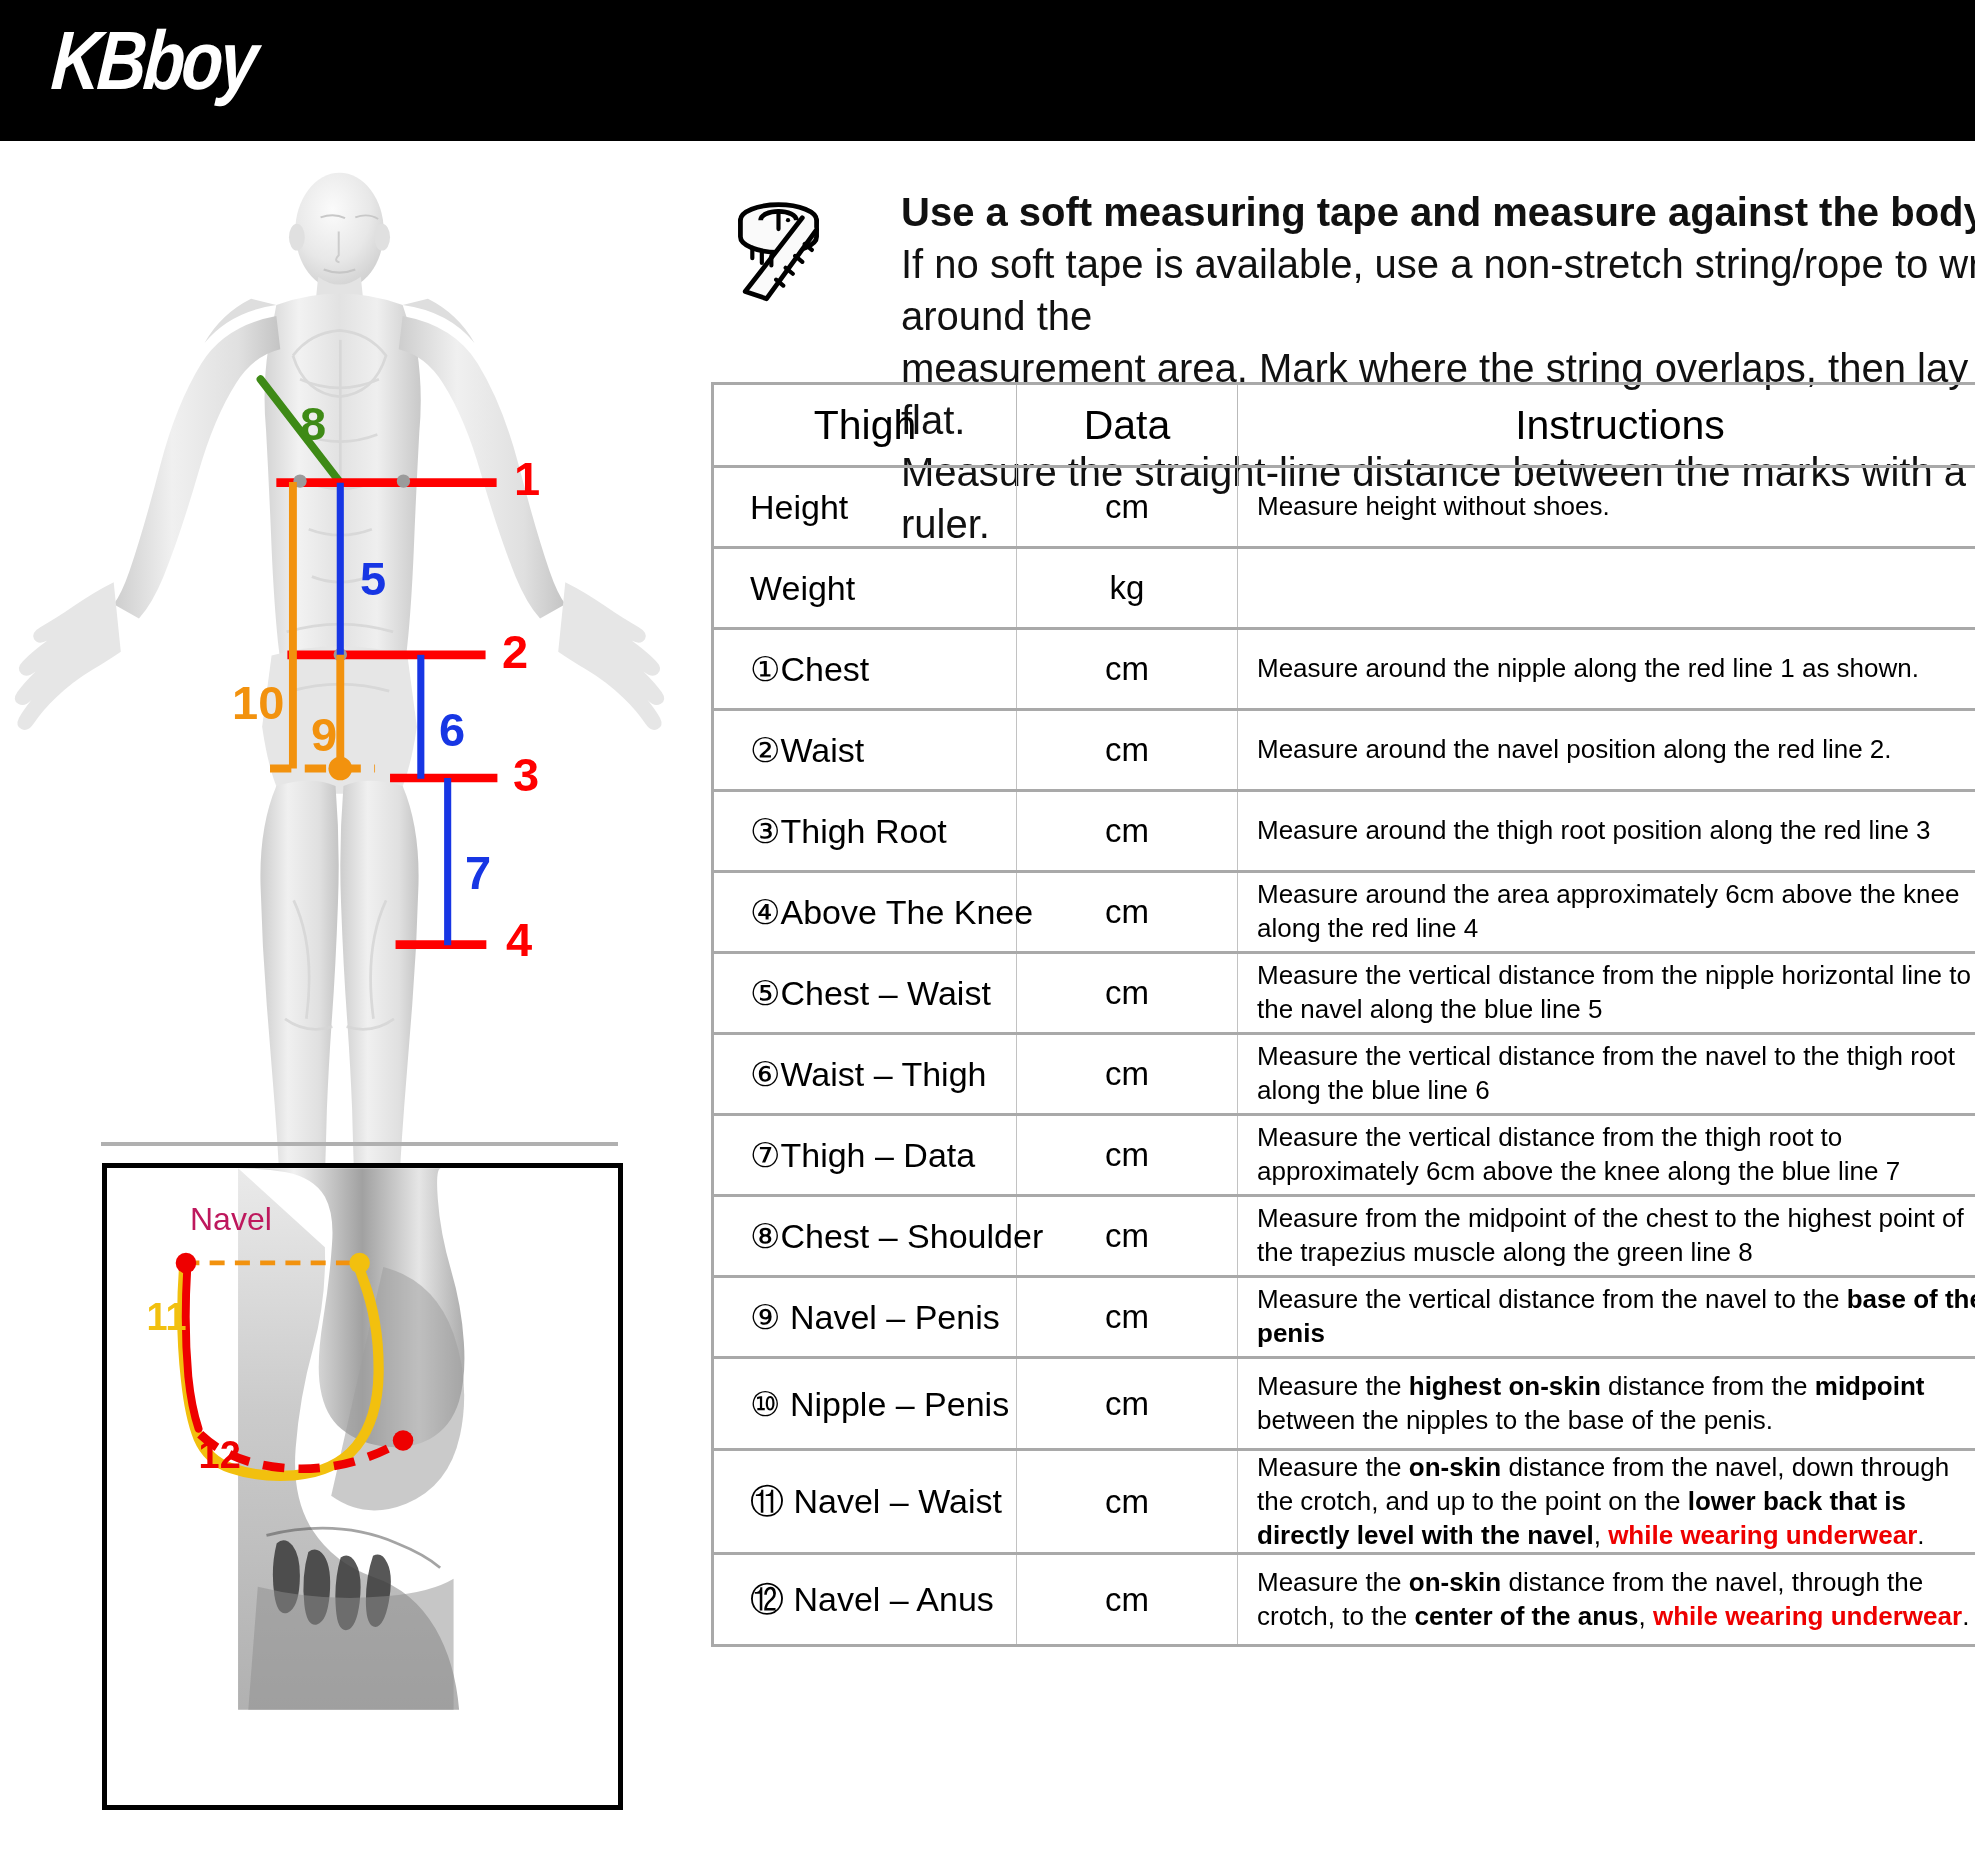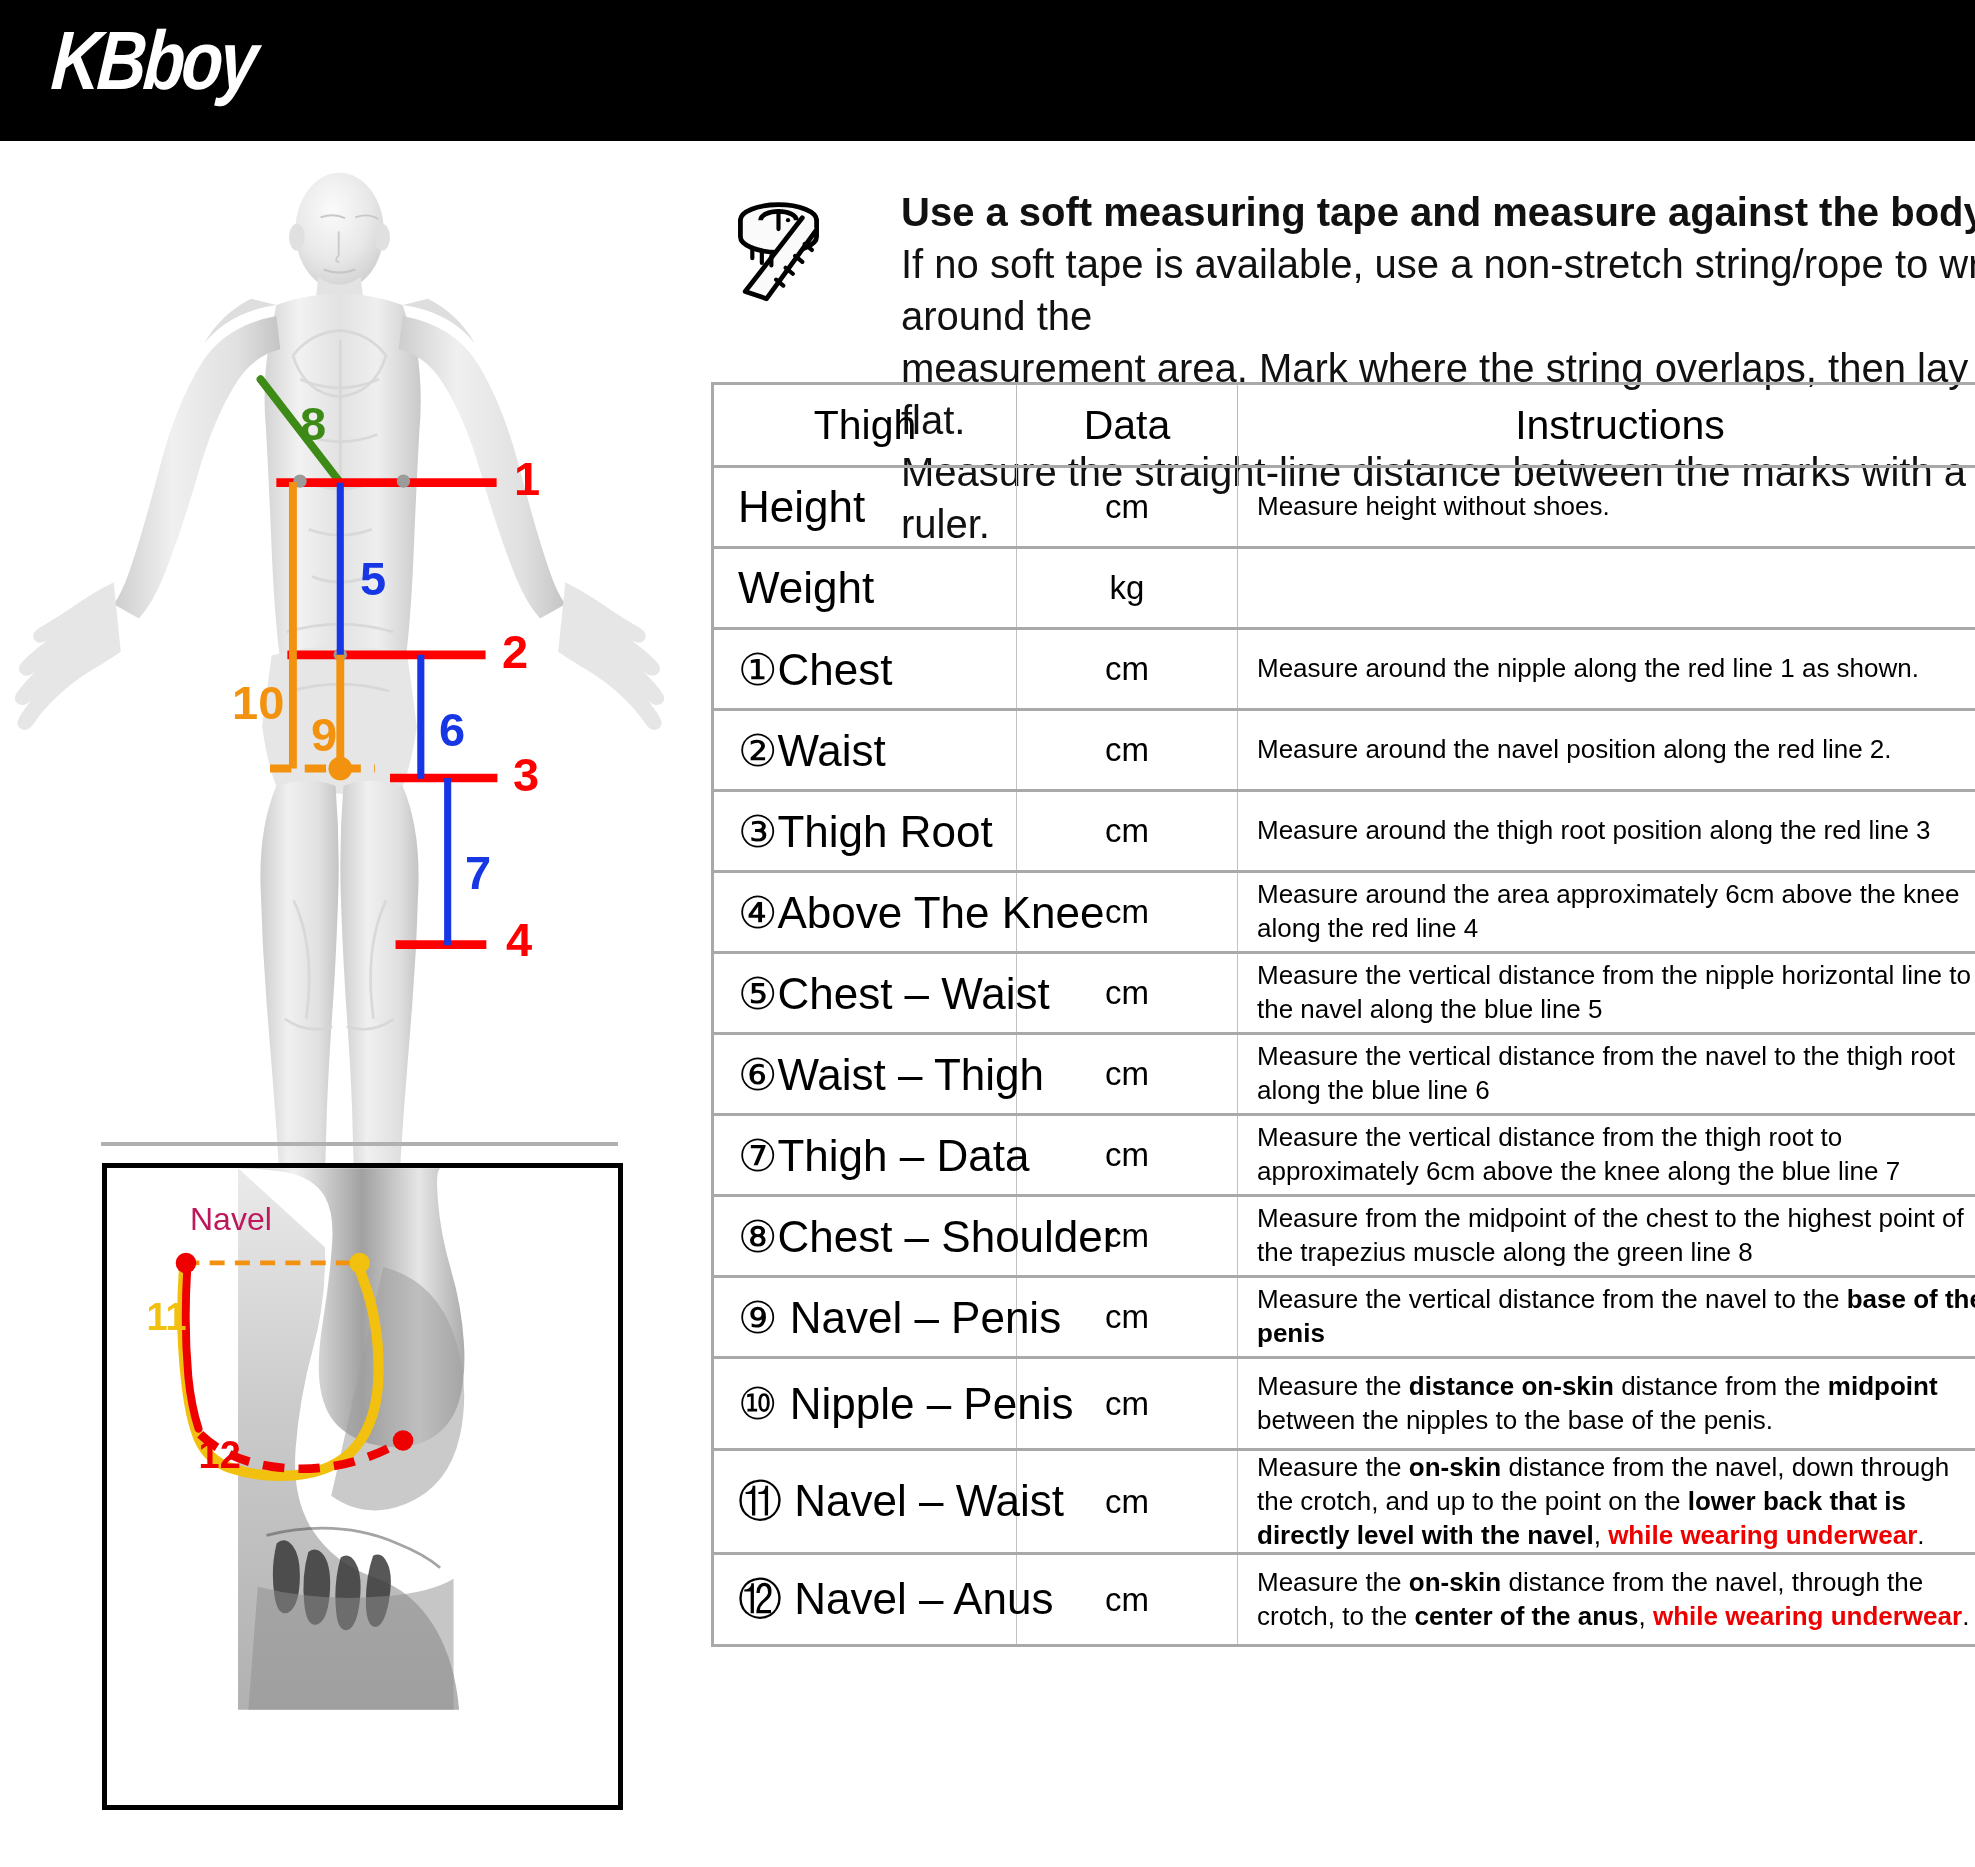--- a/index.html
+++ b/index.html
@@ -82,21 +82,21 @@
     border: 1.6px solid #b9b9b9;
     vertical-align: middle;
     padding: 0 10.3px;
   }
   table.meas thead th {
     height: 83px; font-size: 41px; font-weight: 400; text-align: center;
     border-bottom: 3.6px solid #a9a9a9;
   }
   table.meas tbody tr { }
   table.meas td.size {
-    font-size: 44px; font-weight: 400; text-align: left; padding-left: 24px;
+    font-size: 34px; font-weight: 400; text-align: left; padding-left: 36px;
     white-space: nowrap;
   }
   table.meas td.data {
     font-size: 33px; font-weight: 400; text-align: center;
   }
   table.meas td.inst {
     font-size: 26px; font-weight: 400; line-height: 1.30; text-align: left;
     padding-left: 19px; padding-right: 16px;
   }
   table.meas tbody tr { border-bottom: 3.6px solid #a9a9a9; }
@@ -396,21 +396,21 @@
           <td class="inst">Measure from the midpoint of the chest to the highest point of the trapezius muscle along the green line 8</td>
         </tr>
         <tr class="r-tall">
           <td class="size">⑨ Navel – Penis</td>
           <td class="data">cm</td>
           <td class="inst">Measure the vertical distance from the navel to the <b class="bd">base of the penis</b></td>
         </tr>
         <tr class="r-tallx">
           <td class="size">⑩ Nipple – Penis</td>
           <td class="data">cm</td>
-          <td class="inst">Measure the <b class="bd">distance on-skin</b> distance from the <b class="bd">midpoint</b> between the nipples to the base of the penis.</td>
+          <td class="inst">Measure the <b class="bd">highest on-skin</b> distance from the <b class="bd">midpoint</b> between the nipples to the base of the penis.</td>
         </tr>
         <tr class="r-tallx">
           <td class="size">⑪ Navel – Waist</td>
           <td class="data">cm</td>
           <td class="inst">Measure the <b class="bd">on-skin</b> distance from the navel, down through the crotch, and up to the point on the <b class="bd">lower back that is directly level with the navel</b>, <span class="rd">while wearing underwear</span>.</td>
         </tr>
         <tr class="r-tallx">
           <td class="size">⑫ Navel – Anus</td>
           <td class="data">cm</td>
           <td class="inst">Measure the <b class="bd">on-skin</b> distance from the navel, through the crotch, to the <b class="bd">center of the anus</b>, <span class="rd">while wearing underwear</span>.</td>

